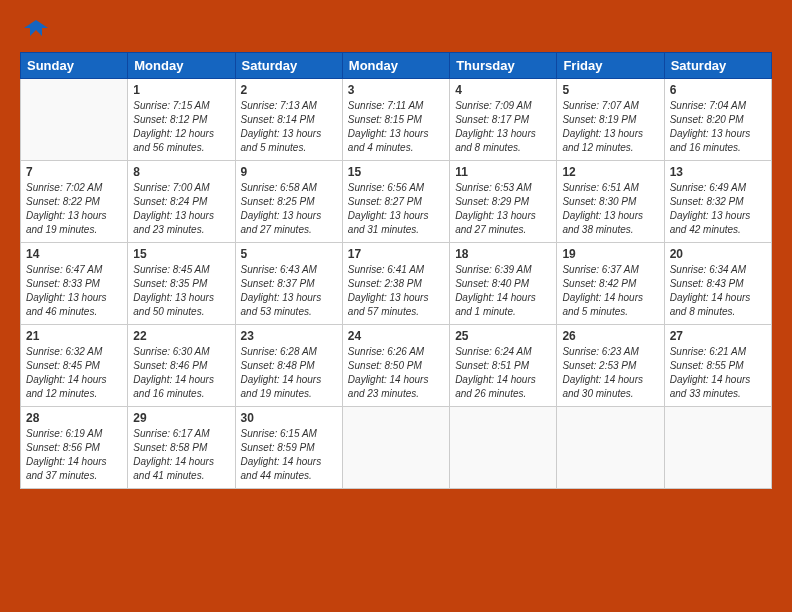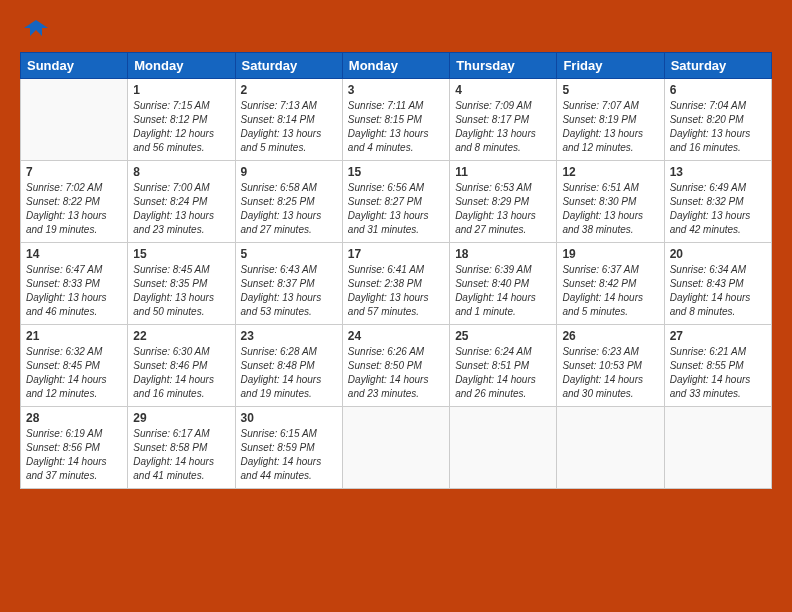--- a/index.html
+++ b/index.html
@@ -222,21 +222,21 @@
           <td>
             <span class="day-num">24</span>
             <div class="cell-text"><span>Sunrise: 6:26 AM</span><br><span>Sunset: 8:50 PM</span><br><span>Daylight: 14 hours</span><br><span>and 23 minutes.</span><br></div>
           </td>
           <td>
             <span class="day-num">25</span>
             <div class="cell-text"><span>Sunrise: 6:24 AM</span><br><span>Sunset: 8:51 PM</span><br><span>Daylight: 14 hours</span><br><span>and 26 minutes.</span><br></div>
           </td>
           <td>
             <span class="day-num">26</span>
-            <div class="cell-text"><span>Sunrise: 6:23 AM</span><br><span>Sunset: 10:53 PM</span><br><span>Daylight: 14 hours</span><br><span>and 30 minutes.</span><br></div>
+            <div class="cell-text"><span>Sunrise: 6:23 AM</span><br><span>Sunset: 2:53 PM</span><br><span>Daylight: 14 hours</span><br><span>and 30 minutes.</span><br></div>
           </td>
           <td>
             <span class="day-num">27</span>
             <div class="cell-text"><span>Sunrise: 6:21 AM</span><br><span>Sunset: 8:55 PM</span><br><span>Daylight: 14 hours</span><br><span>and 33 minutes.</span><br></div>
           </td>
         </tr>
         <tr>
           <td>
             <span class="day-num">28</span>
             <div class="cell-text"><span>Sunrise: 6:19 AM</span><br><span>Sunset: 8:56 PM</span><br><span>Daylight: 14 hours</span><br><span>and 37 minutes.</span><br></div>

